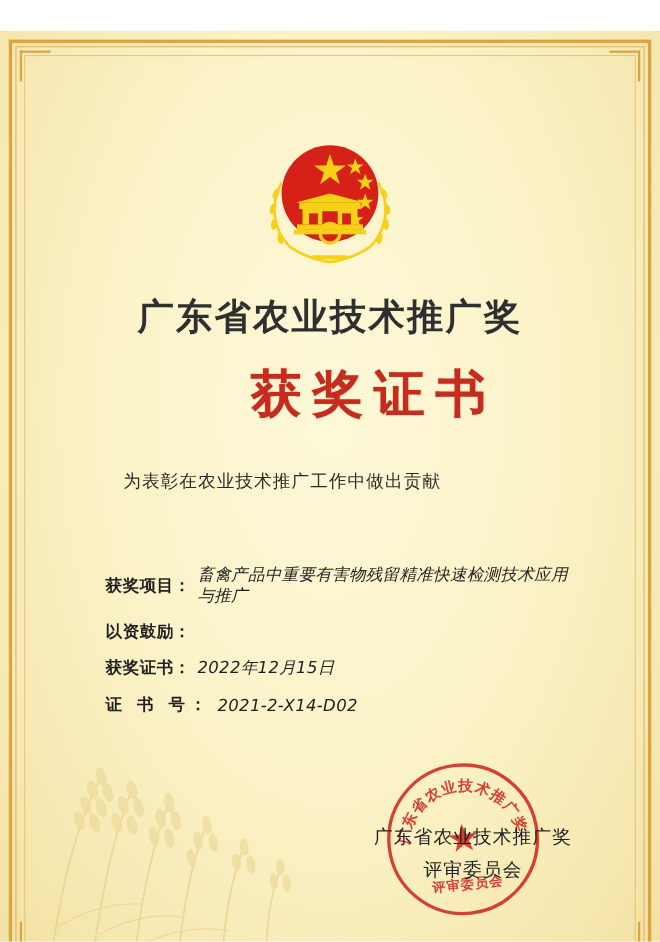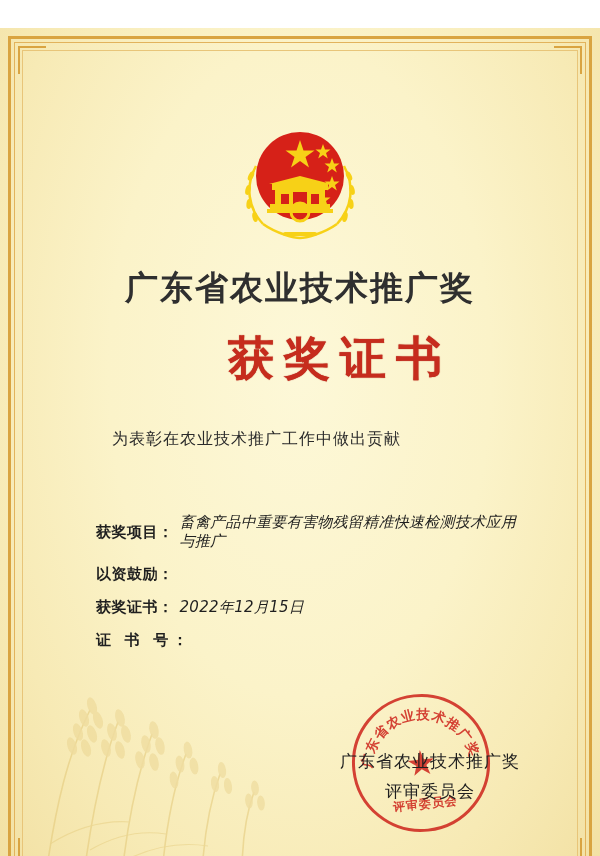--- a/index.html
+++ b/index.html
@@ -333,20 +333,21 @@
     </div>
     <div class="field-row">
       <span class="field-label">以资鼓励：</span>
     </div>
     <div class="field-row">
       <span class="field-label">获奖证书：</span>
       <span class="field-value">2022年12月15日</span>
     </div>
     <div class="field-row">
       <span class="field-label spaced">证 书 号：</span>
+      <span class="field-value">2021-2-X14-D02</span>
     </div>
   </div>
 
   <div class="seal">
     <svg class="seal-arc" viewBox="0 0 132 132">
       <defs>
         <path id="arcpath" d="M 16 72 A 50 50 0 0 1 116 72" fill="none"></path>
       </defs>
       <text>
         <textPath href="#arcpath" startOffset="50%" text-anchor="middle">广东省农业技术推广奖</textPath>

